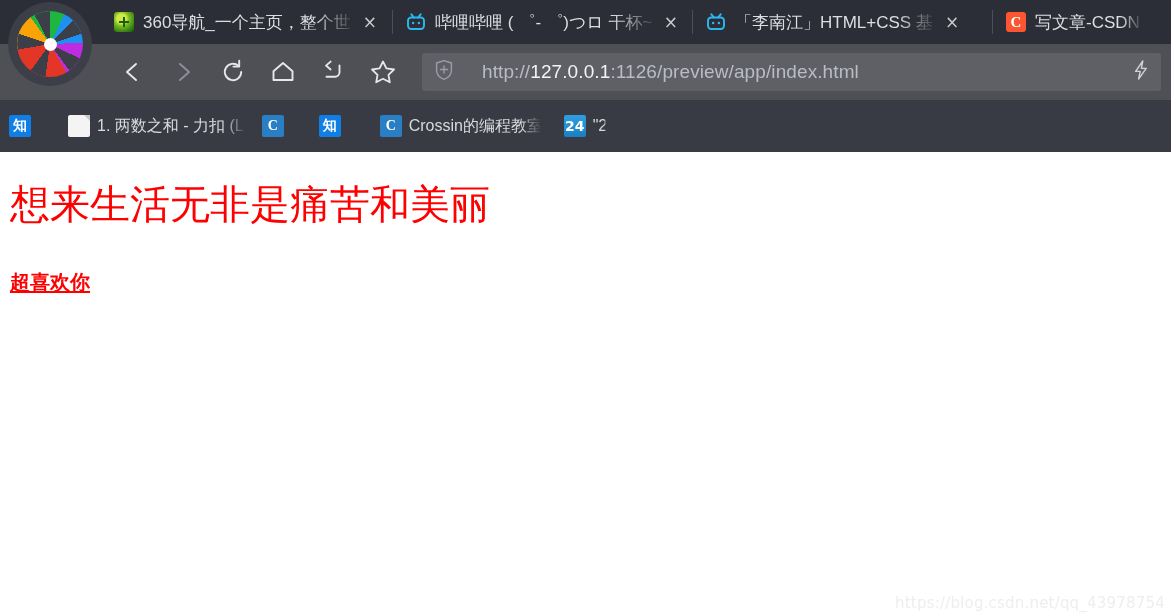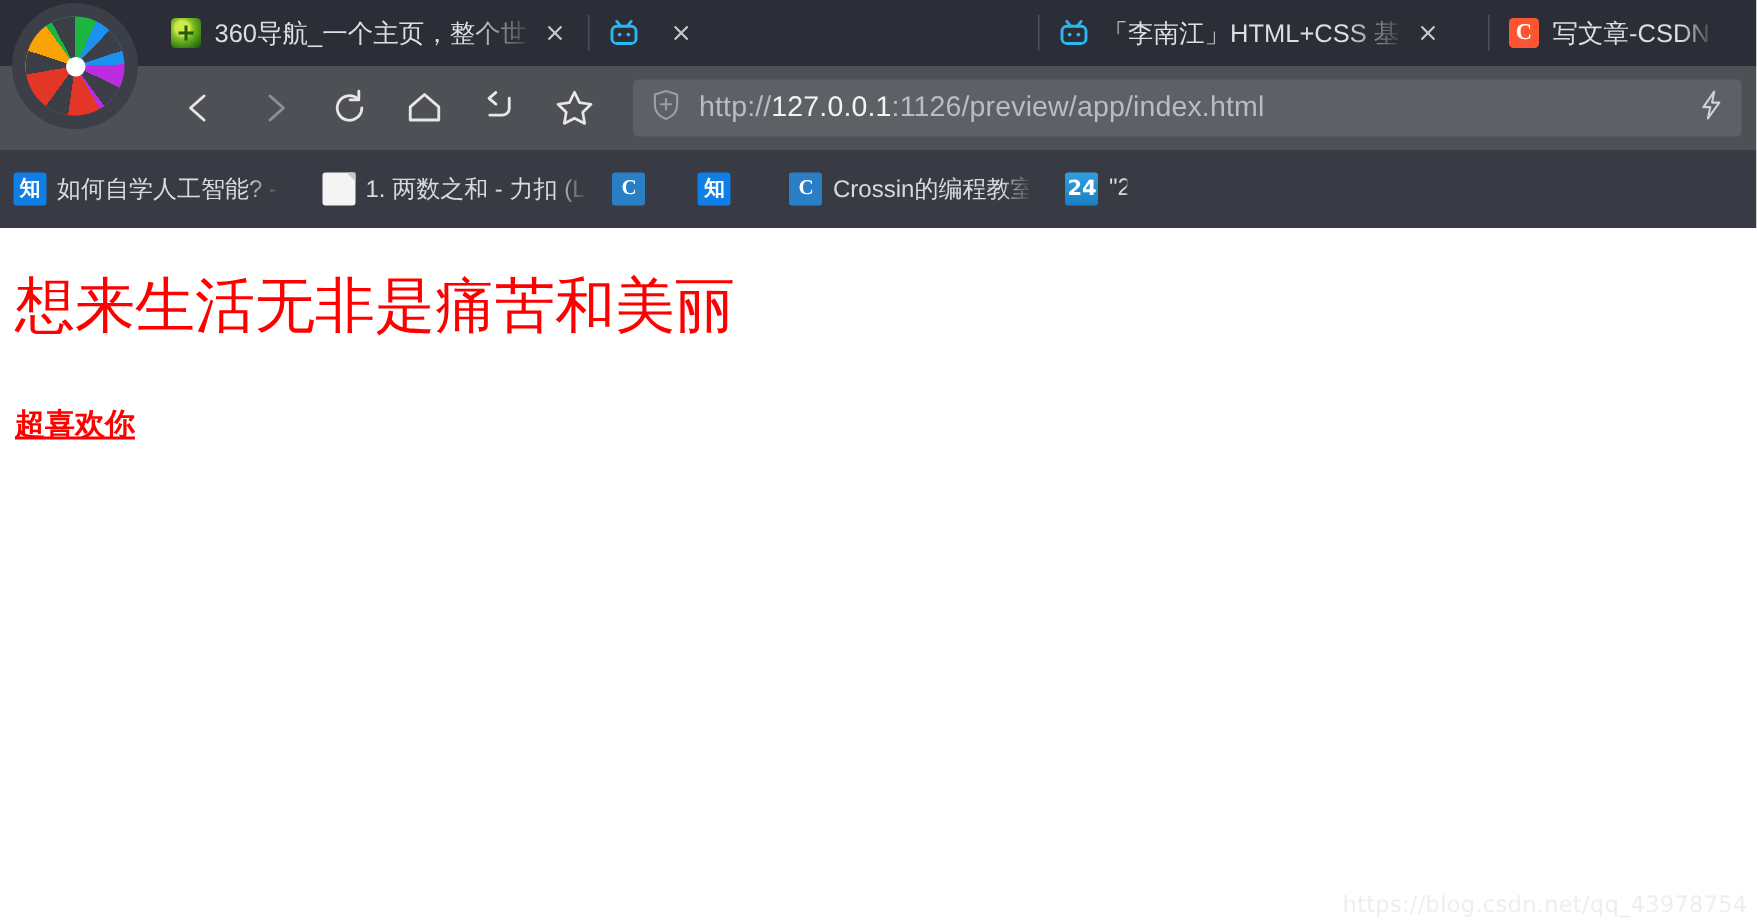--- a/index.html
+++ b/index.html
@@ -117,20 +117,21 @@
     width: 50px; height: 44px;
     display: flex; align-items: center; justify-content: center;
   }
   .nav-btn svg { display: block; }
 
   .omnibox {
     flex: 1; height: 38px; margin: 0 10px 0 14px;
     background: #5e6066; border-radius: 3px;
     display: flex; align-items: center;
     padding: 0 10px 0 12px;
+    gap: 16px;
   }
   .omnibox .shield { margin-right: 12px; flex: 0 0 auto; }
   .omni-url {
     font-size: 19px; color: #b9bcc2;
     white-space: nowrap; overflow: hidden; flex: 1;
     letter-spacing: 0.1px;
   }
   .omni-url .host { color: #f2f3f5; }
   .omni-bolt { flex: 0 0 auto; margin-left: 8px; }
 
@@ -243,20 +244,21 @@
     <div class="tab" style="width:300px">
       <span class="favicon fav-bili">
         <svg width="20" height="20" viewBox="0 0 20 20" aria-hidden="true">
           <rect x="2" y="5.5" width="16" height="11.5" rx="3.2" fill="none" stroke="#2bb8f0" stroke-width="1.9"></rect>
           <line x1="5.2" y1="2.2" x2="7.8" y2="5.4" stroke="#2bb8f0" stroke-width="1.9" stroke-linecap="round"></line>
           <line x1="14.8" y1="2.2" x2="12.2" y2="5.4" stroke="#2bb8f0" stroke-width="1.9" stroke-linecap="round"></line>
           <circle cx="7.1" cy="11" r="1.25" fill="#2bb8f0"></circle>
           <circle cx="12.9" cy="11" r="1.25" fill="#2bb8f0"></circle>
         </svg>
       </span>
+      <span class="tab-title">哔哩哔哩 ( ゜- ゜)つロ 干杯~</span>
       <span class="tab-close">×</span>
     </div>
 
     <div class="tab" style="width:300px">
       <span class="favicon fav-bili">
         <svg width="20" height="20" viewBox="0 0 20 20" aria-hidden="true">
           <rect x="2" y="5.5" width="16" height="11.5" rx="3.2" fill="none" stroke="#2bb8f0" stroke-width="1.9"></rect>
           <line x1="5.2" y1="2.2" x2="7.8" y2="5.4" stroke="#2bb8f0" stroke-width="1.9" stroke-linecap="round"></line>
           <line x1="14.8" y1="2.2" x2="12.2" y2="5.4" stroke="#2bb8f0" stroke-width="1.9" stroke-linecap="round"></line>
           <circle cx="7.1" cy="11" r="1.25" fill="#2bb8f0"></circle>
@@ -329,21 +331,20 @@
           <polygon points="11.8,2 4.6,12.4 9.2,12.4 7.6,20 15.2,9.4 10.4,9.4" fill="none" stroke="#cfd2d7" stroke-width="1.4" stroke-linejoin="round"></polygon>
         </svg>
       </span>
     </div>
   </div>
 
   <div class="bookmarks">
 
     <div class="bm" style="max-width:228px">
       <span class="bm-icon ic-zhihu">知</span>
-      <span class="bm-label">如何自学人工智能? -</span>
     </div>
 
     <div class="bm" style="max-width:210px; margin-left:12px">
       <span class="bm-icon ic-doc"></span>
       <span class="bm-label">1. 两数之和 - 力扣 (L</span>
     </div>
 
     <div class="bm" style="max-width:190px">
       <span class="bm-icon ic-crossin">C</span>
     </div>

